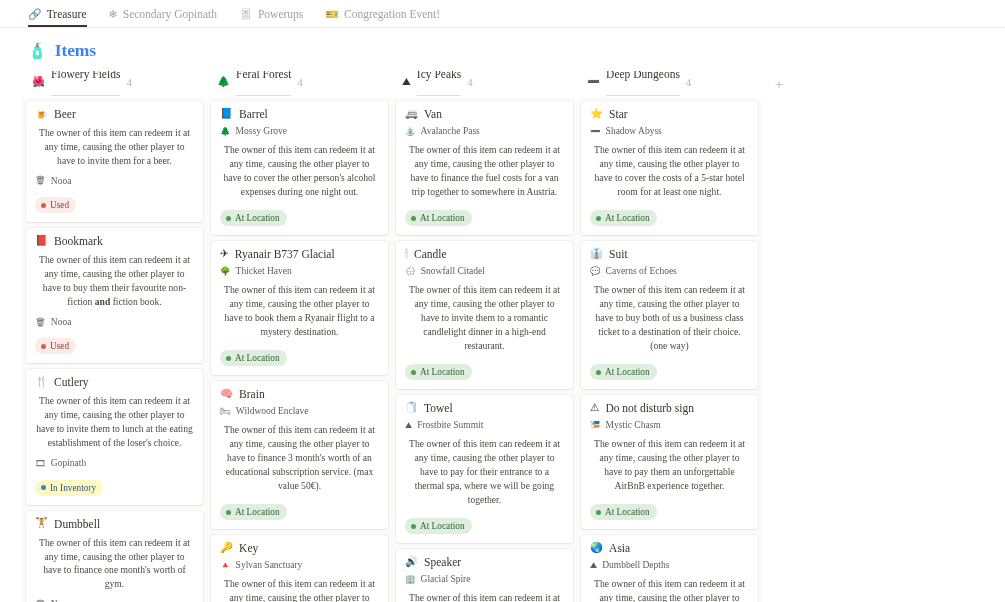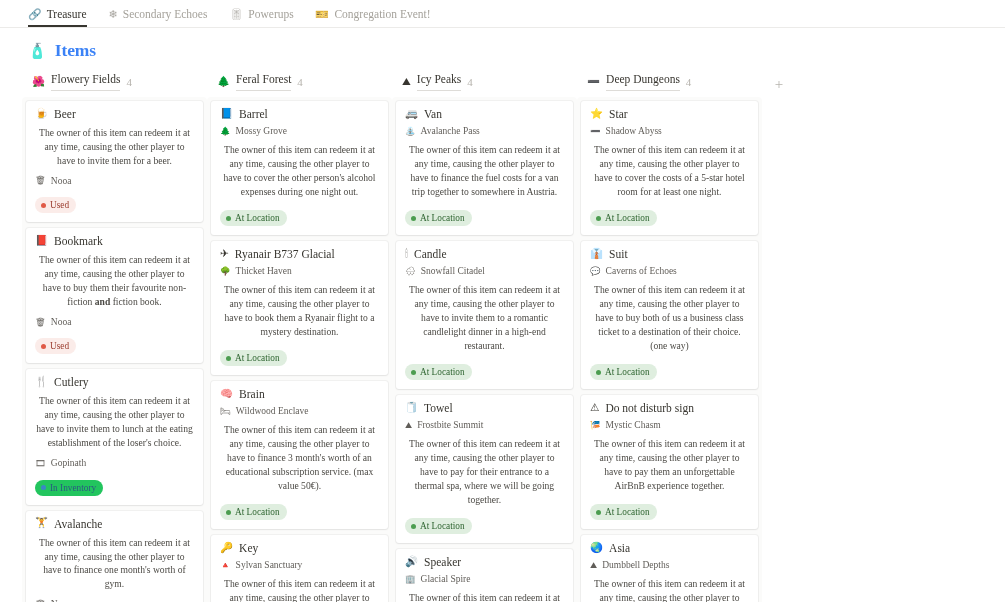--- a/index.html
+++ b/index.html
@@ -59,21 +59,21 @@
 
   .colhead {
     display: flex; align-items: center; gap: 6px;
     padding: 4px 10px 8px 10px;
     height: 26px;
   }
   .colhead .cicon { font-size: 10.5px; line-height: 1; }
   .colhead .cname {
     font-size: 11.5px; color: #37352f;
     border-bottom: 1px solid #dedcd8;
-    padding-bottom: 5px;
+    padding-bottom: 15px;
     white-space: nowrap;
   }
   .colhead .ccount { font-size: 11px; color: #b6b3ad; }
 
   .colbody {
     background: #fbfbfa;
     border-radius: 4px;
     padding: 4px;
     min-height: 500px;
   }
@@ -118,21 +118,21 @@
   .badge {
     display: inline-flex; align-items: center; gap: 4px;
     font-size: 9.3px;
     padding: 2px 7px 2px 6px;
     border-radius: 9px;
     line-height: 1.3;
   }
   .badge .dot { width: 5px; height: 5px; border-radius: 50%; display: inline-block; }
   .badge.used      { background: #fbece9; color: #9b3d2f; }
   .badge.used .dot { background: #e05a47; }
-  .badge.inv       { background: #22c55e; color: #2b5a80; }
+  .badge.inv       { background: #fef9c3; color: #2b5a80; }
   .badge.inv .dot  { background: #3b87c4; }
   .badge.loc       { background: #dfeedf; color: #2e6430; }
   .badge.loc .dot  { background: #4c9d50; }
 
   
   .addcol {
     flex: 0 0 34px;
     display: flex; justify-content: center;
     padding-top: 2px;
   }
@@ -156,21 +156,21 @@
 </head>
 <body>
 
 <div class="topnav" id="topnav">
     <div class="navtab active">
       <span class="nicon">🔗</span>
       <span>Treasure</span>
     </div>
     <div class="navtab">
       <span class="nicon">❄</span>
-      <span>Secondary Echoes</span>
+      <span>Secondary Gopinath</span>
     </div>
     <div class="navtab">
       <span class="nicon">🎚</span>
       <span>Powerups</span>
     </div>
     <div class="navtab">
       <span class="nicon">🎫</span>
       <span>Congregation Event!</span>
     </div>
   </div>
@@ -214,21 +214,21 @@
           </div><div class="card-desc">The owner of this item can redeem it at any time, causing the other player to have to invite them to lunch at the eating establishment of the loser's choice.</div><div class="card-owner">
             <span class="temoji">🎞</span>
             <span>Gopinath</span>
           </div><span class="badge inv">
             <span class="dot"></span>
             <span>In Inventory</span>
           </span></div>
         <div class="card">
           <div class="card-title">
             <span class="temoji">🏋</span>
-            <span>Avalanche</span>
+            <span>Dumbbell</span>
           </div>
           <div class="card-desc">The owner of this item can redeem it at any time, causing the other player to have to finance one month's worth of gym.</div>
           <div class="card-owner">
             <span class="temoji">🗑</span>
             <span>Nooa</span>
           </div>
         </div>
       </div>
     </div>
     <div class="column">

